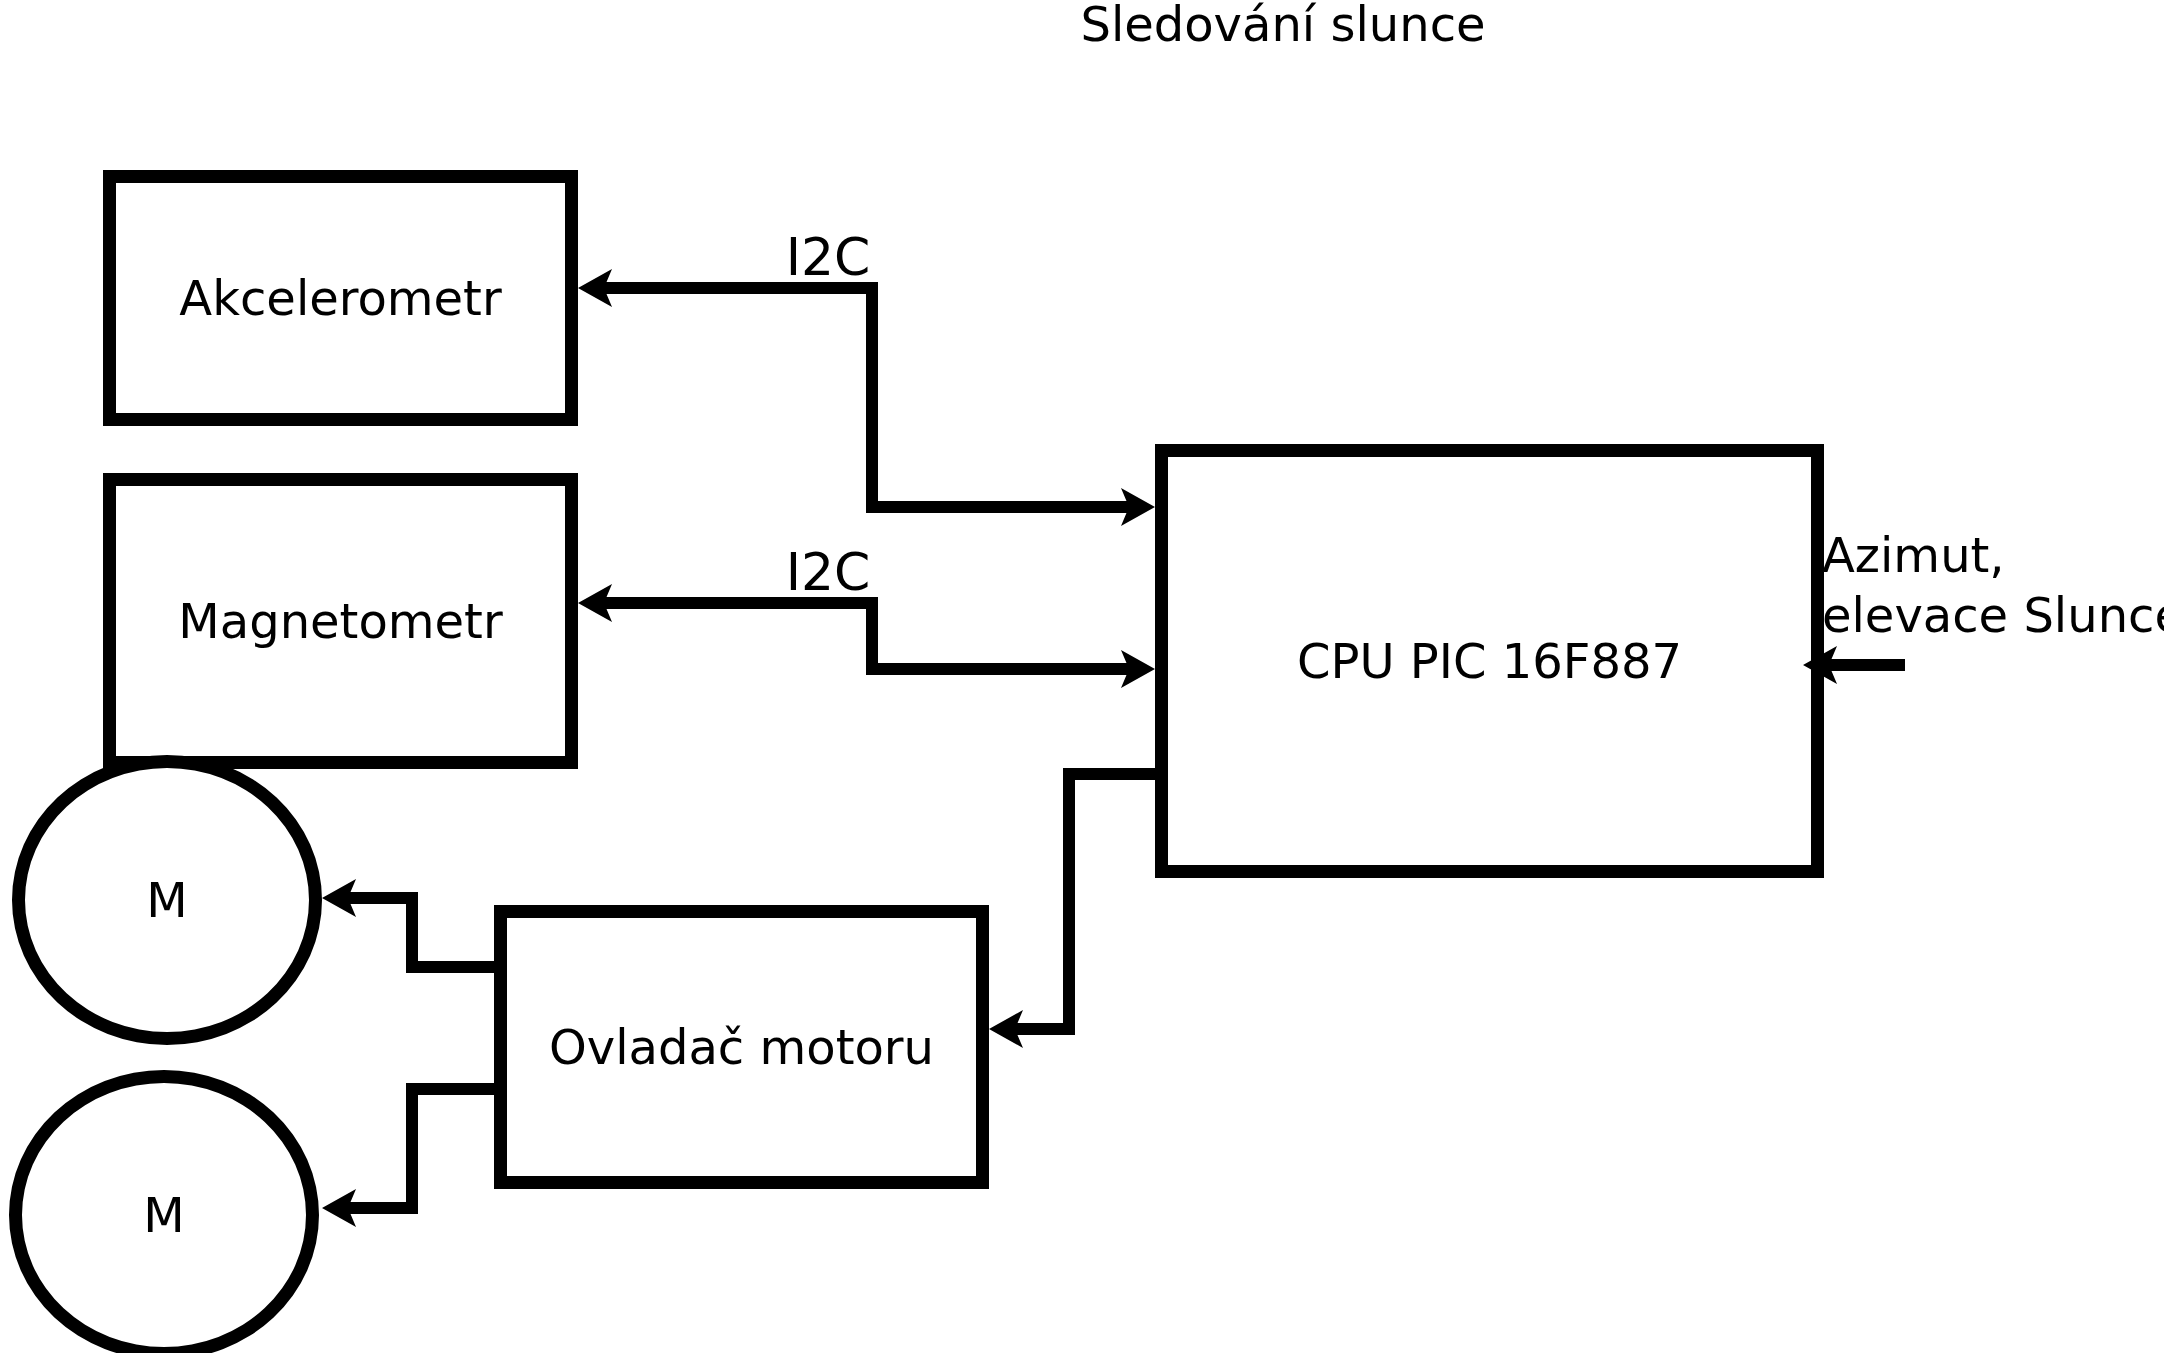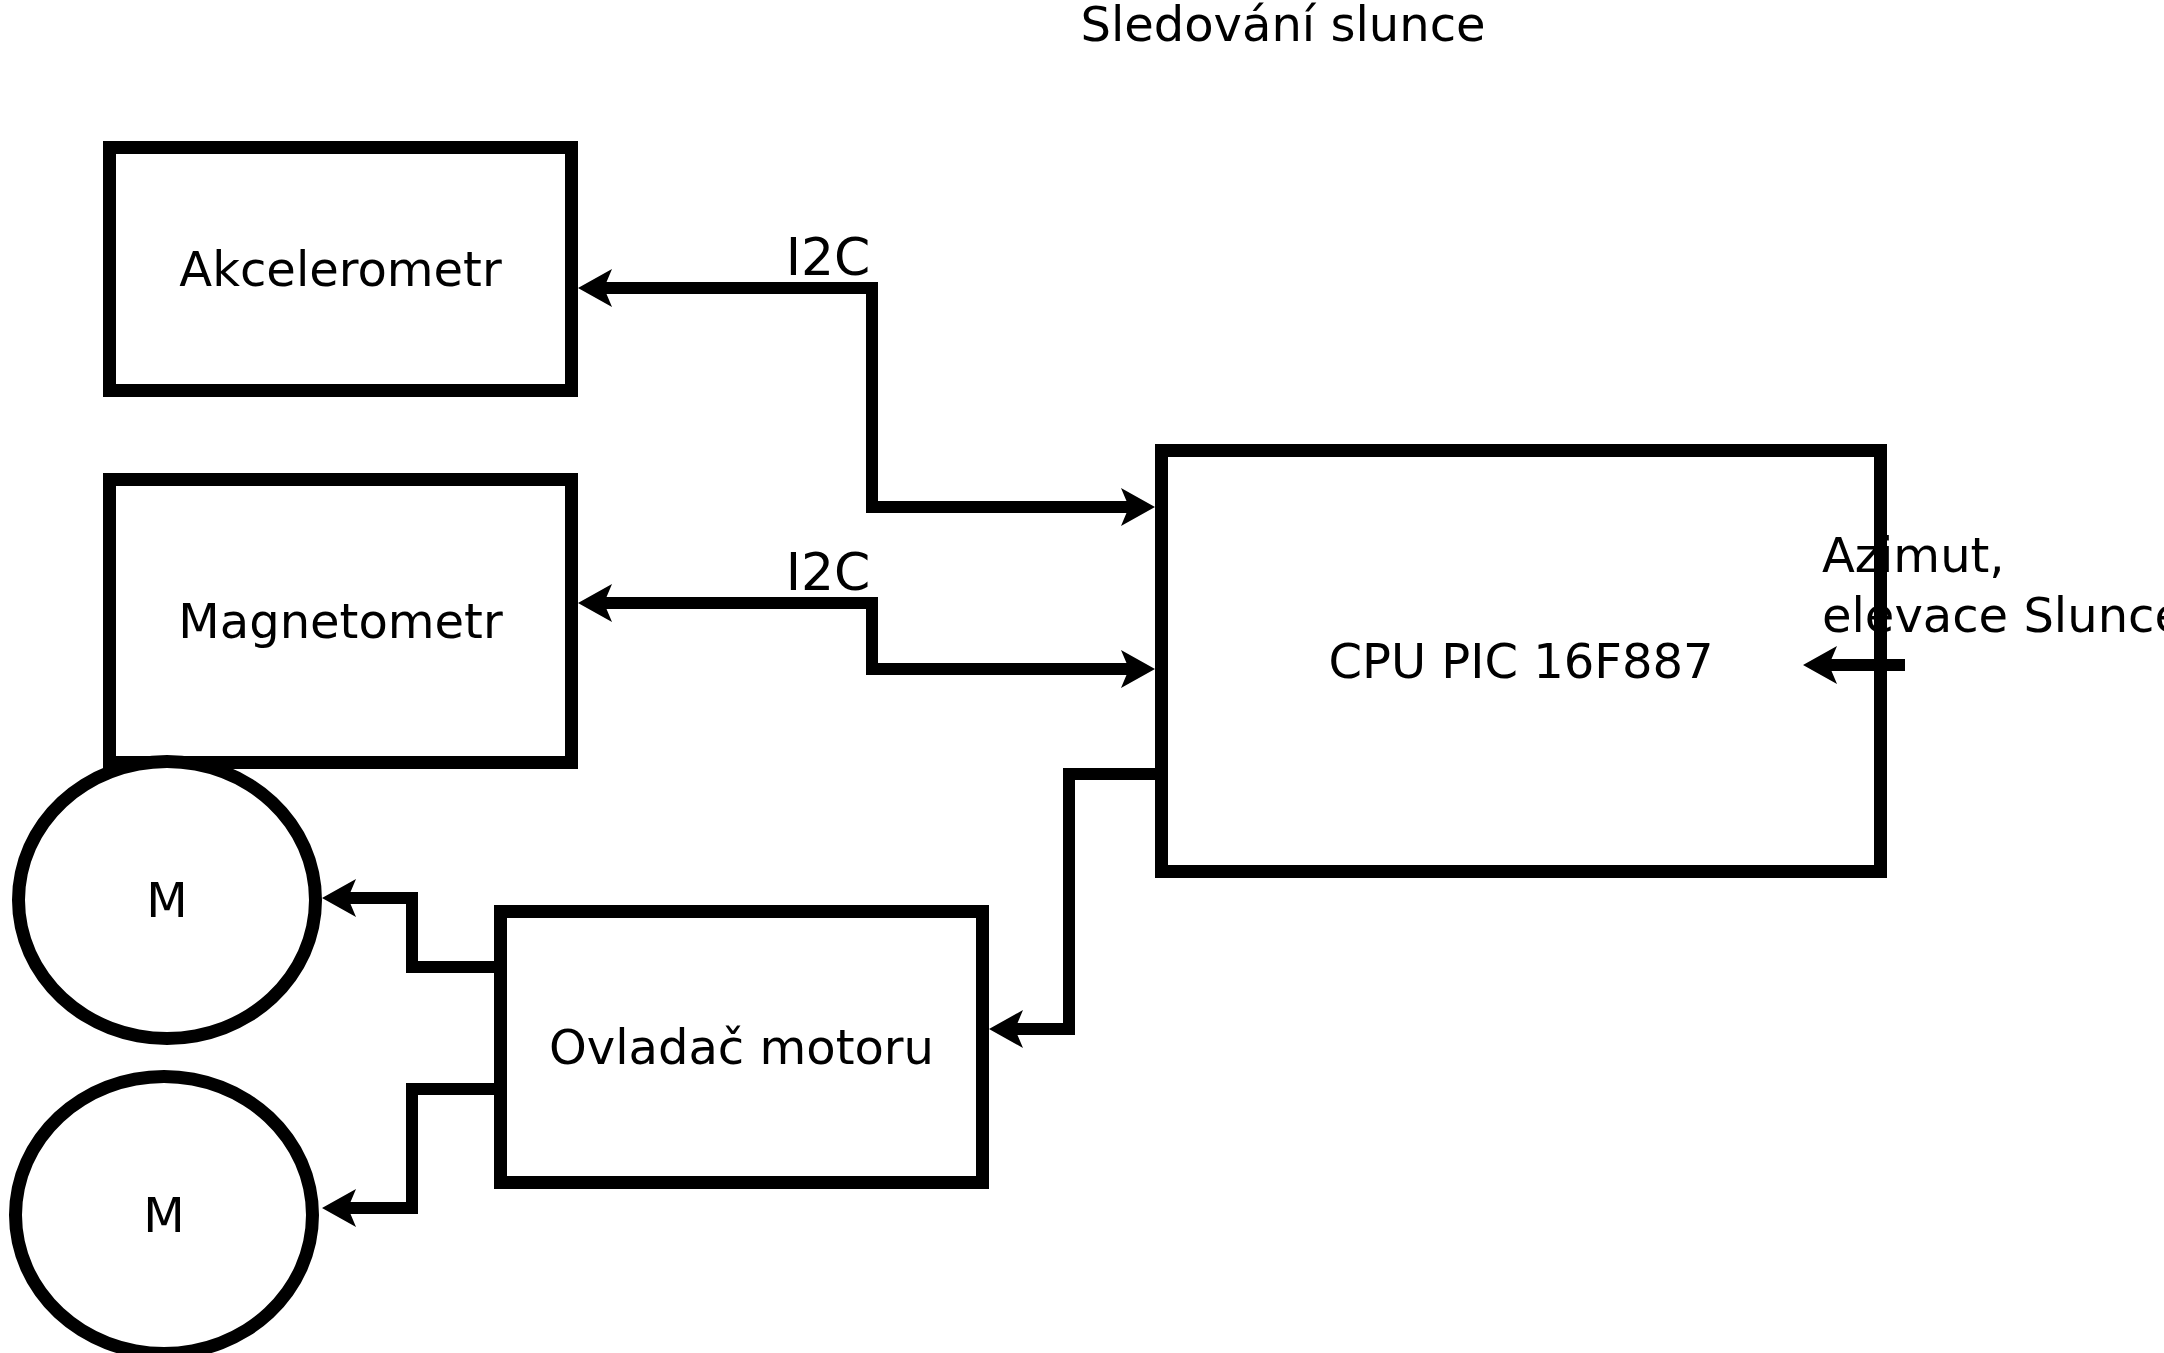--- a/index.html
+++ b/index.html
@@ -37,23 +37,23 @@
     position: absolute;
     box-sizing: border-box;
     border: 13px solid var(--ink);
     background: var(--paper);
     display: flex;
     align-items: center;
     justify-content: center;
     font-size: 48px;
     white-space: nowrap;
   }
-  #block-akcelerometr { left: 103px; top: 141px;  width: 475px; height: 256px; }
+  #block-akcelerometr { left: 103px; top: 170px;  width: 475px; height: 256px; }
   #block-magnetometr  { left: 103px; top: 473px;  width: 475px; height: 296px; }
-  #block-cpu          { left: 1155px; top: 444px; width: 732px; height: 434px; }
+  #block-cpu          { left: 1155px; top: 444px; width: 669px; height: 434px; }
   #block-ovladac      { left: 494px; top: 905px;  width: 495px; height: 284px; }
   .motor {
     position: absolute;
     box-sizing: border-box;
     border: 13px solid var(--ink);
     border-radius: 50%;
     background: var(--paper);
     display: flex;
     align-items: center;
     justify-content: center;

